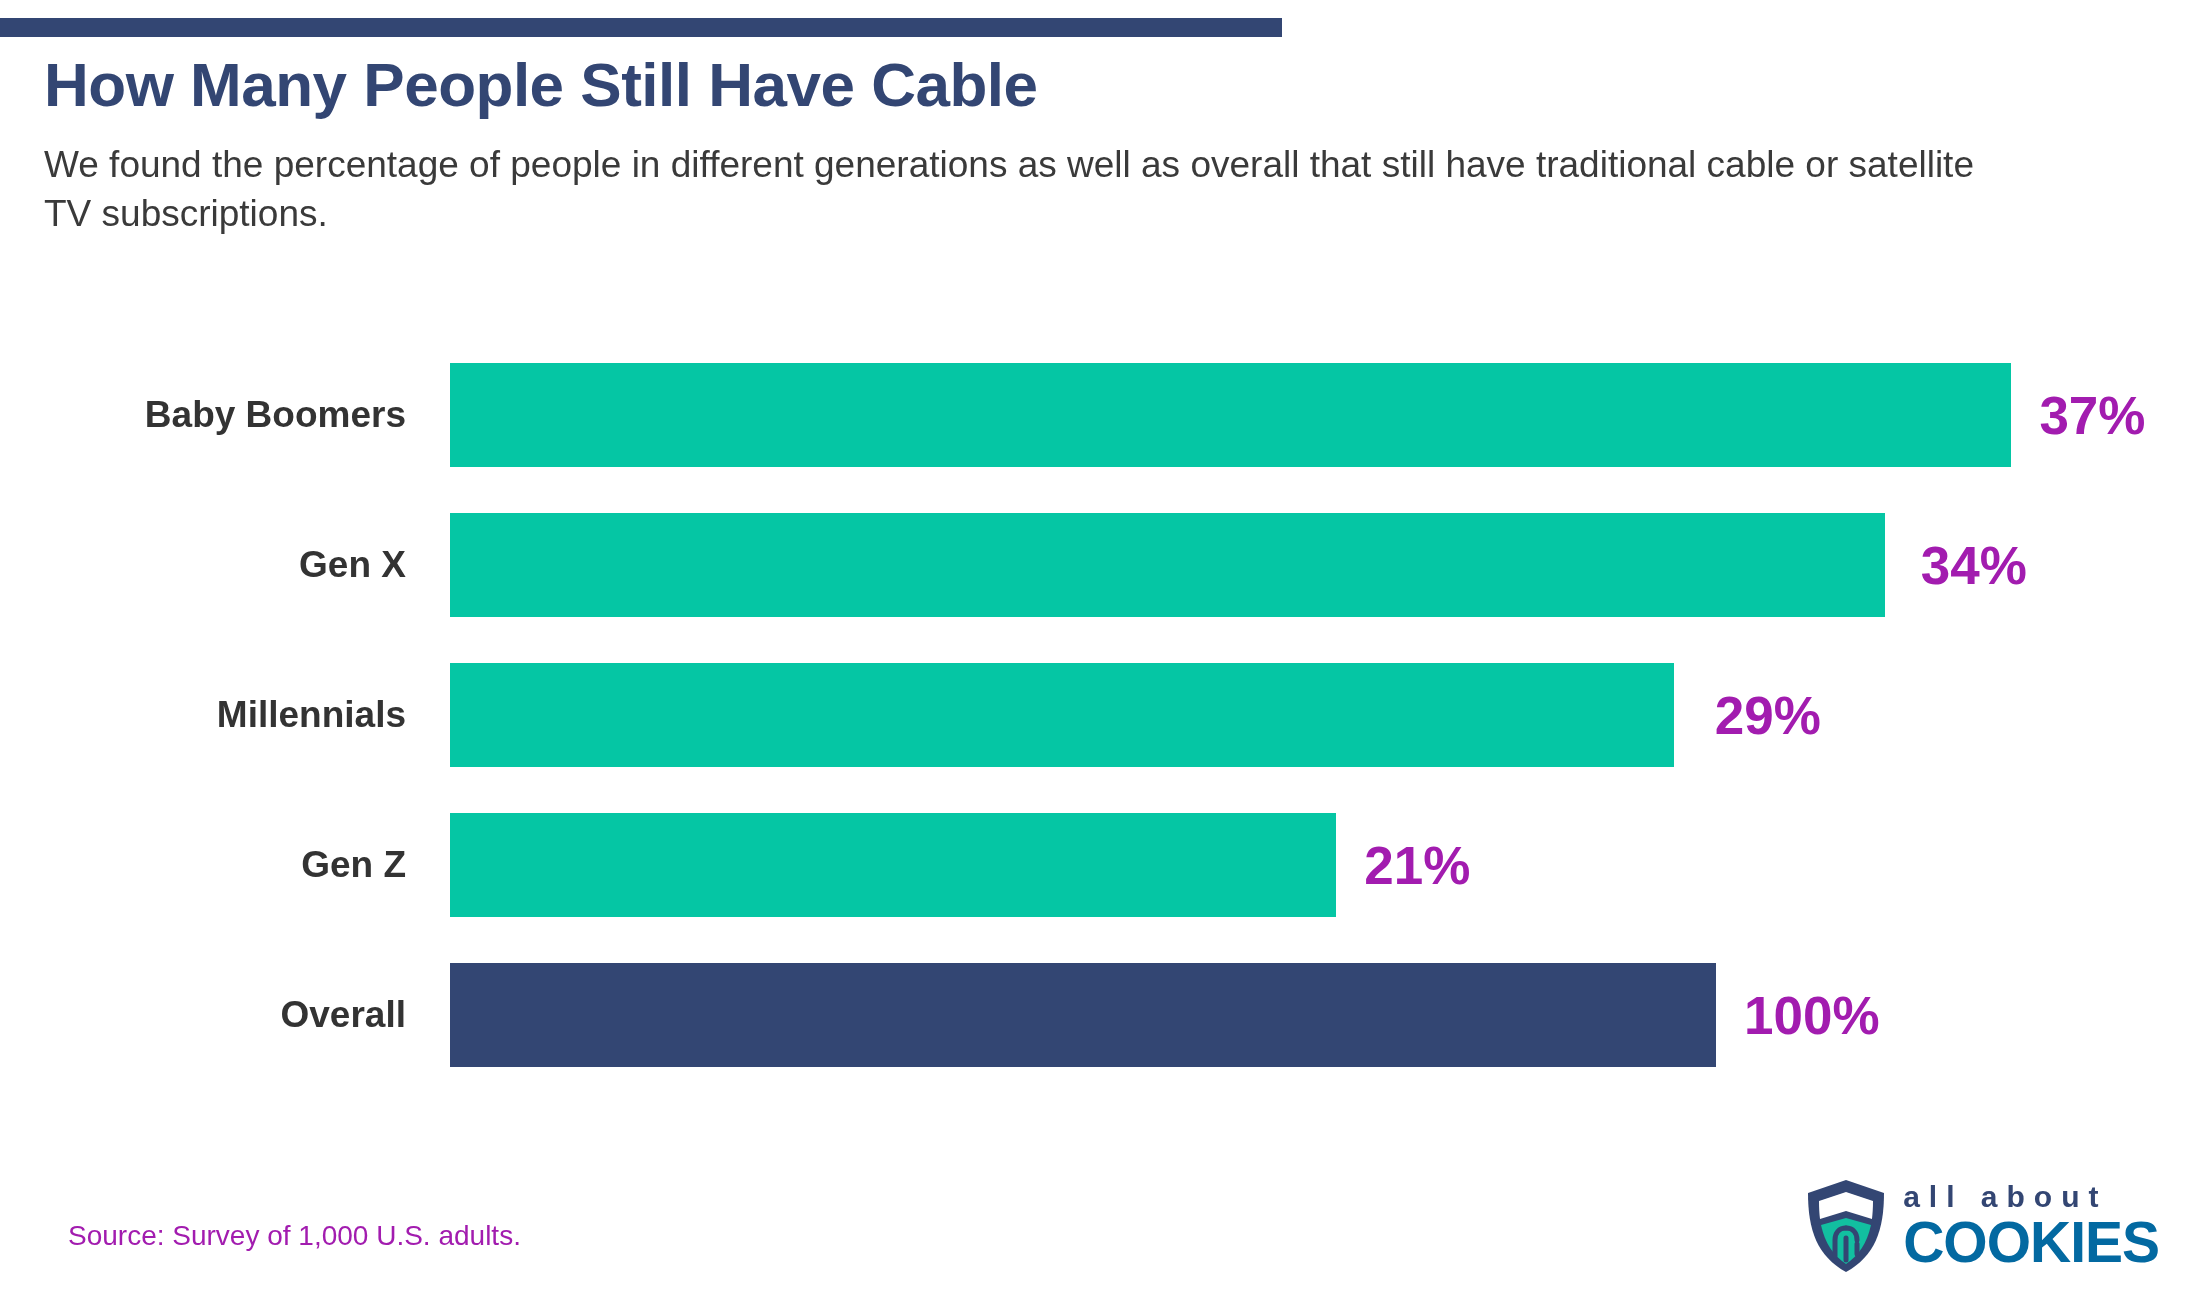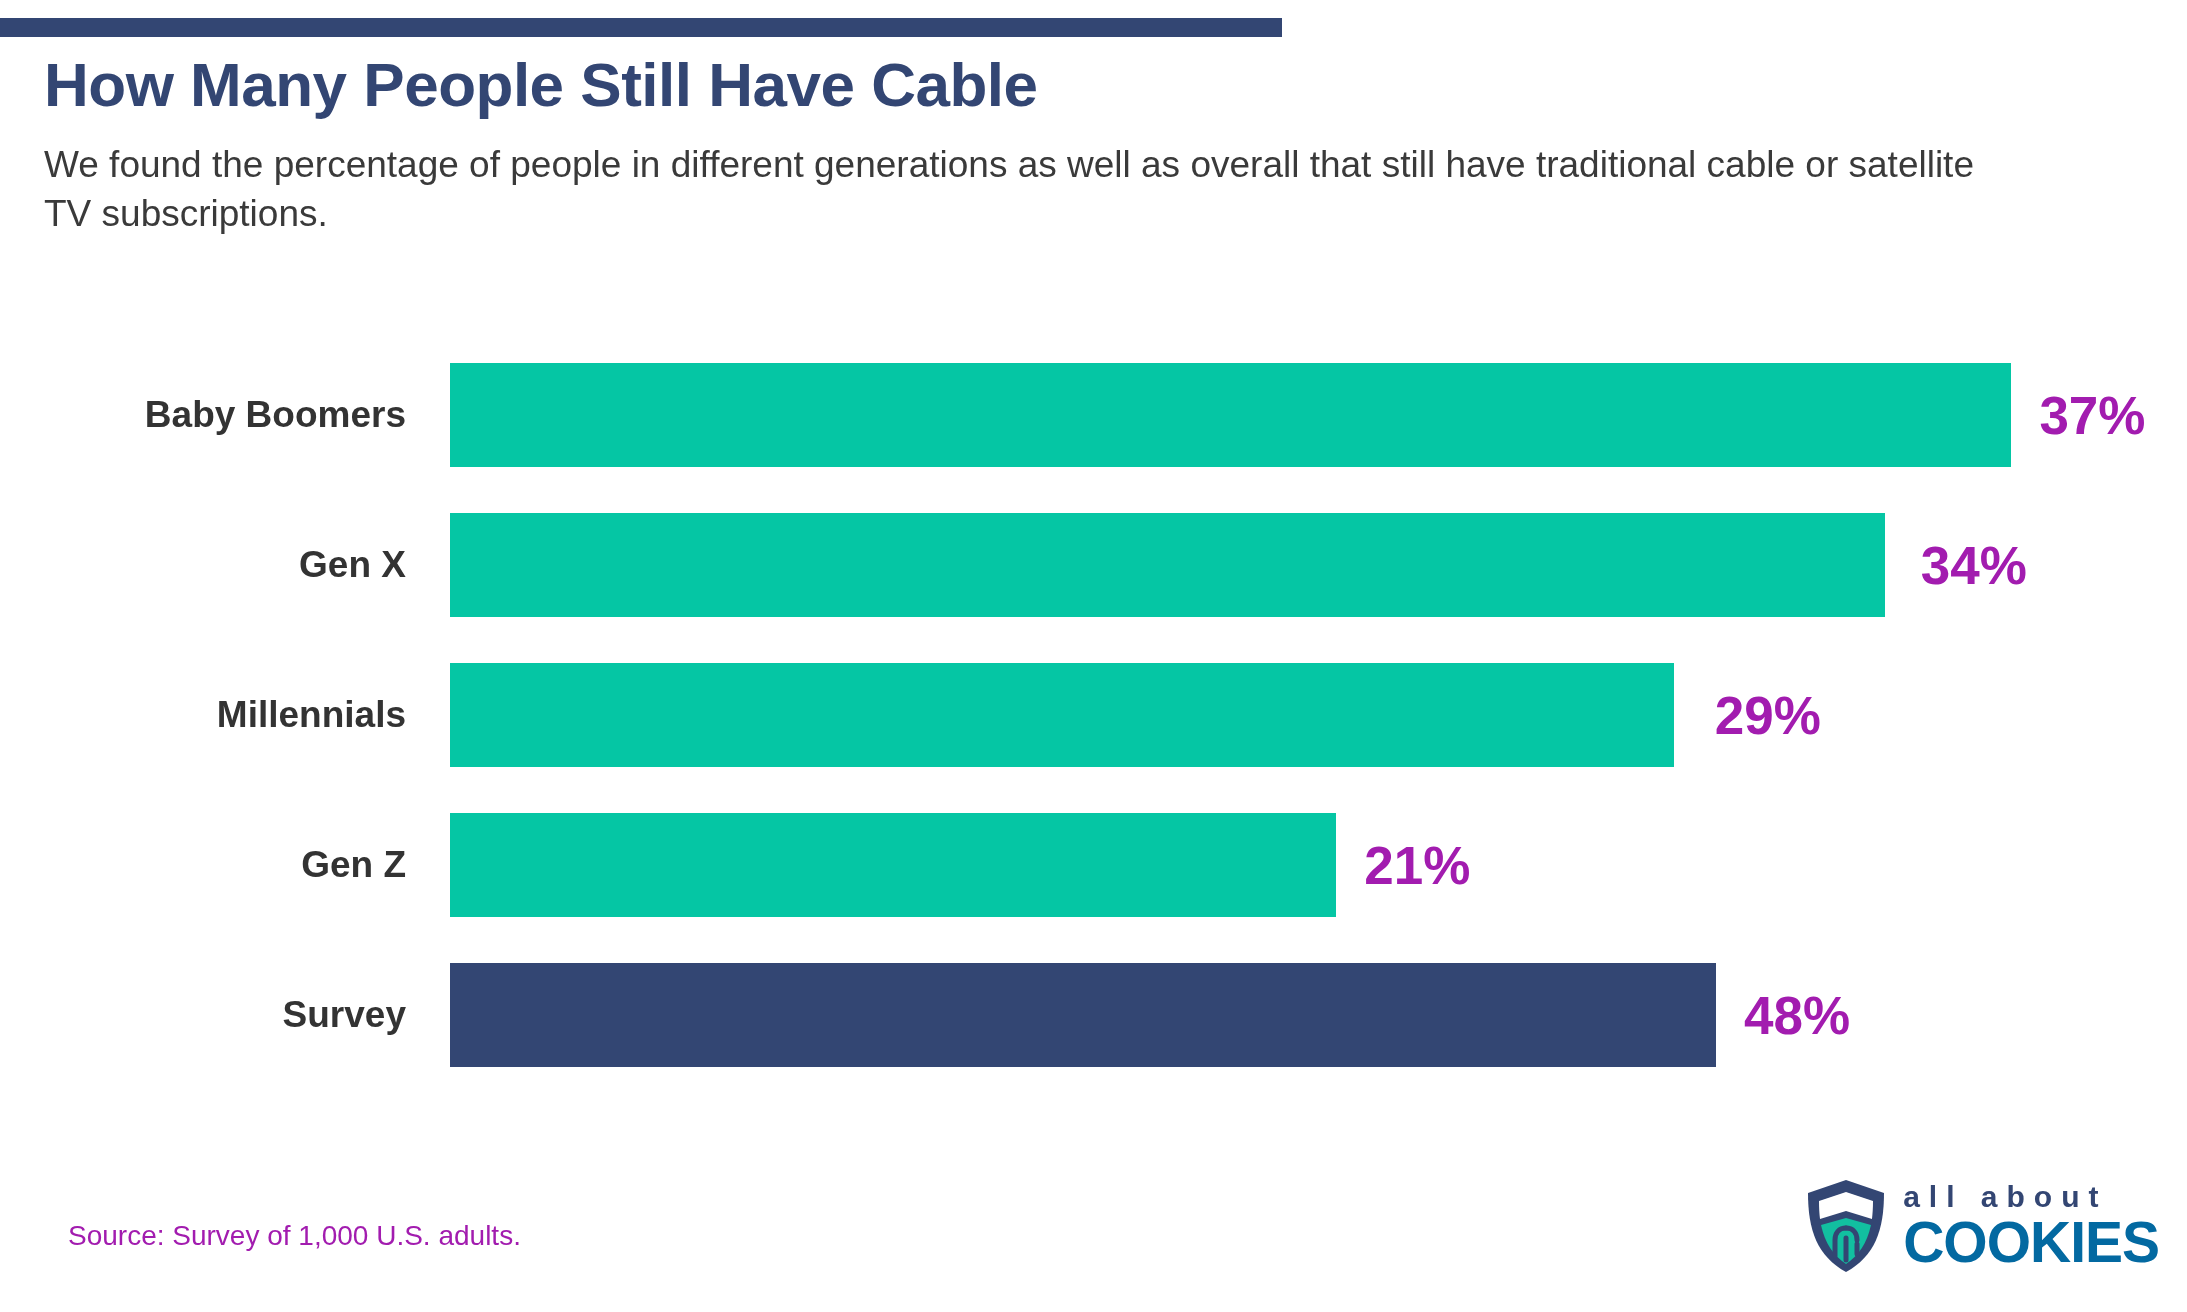--- a/index.html
+++ b/index.html
@@ -192,24 +192,24 @@
         </div>
       </div>
       <div class="chart-row">
         <div class="row-label">Gen Z</div>
         <div class="bar-track">
           <div class="bar" style="width: 886.2px; background: rgb(5, 198, 164);"></div>
           <div class="bar-value" style="left: 886.2px;">21%</div>
         </div>
       </div>
       <div class="chart-row">
-        <div class="row-label">Survey</div>
+        <div class="row-label">Overall</div>
         <div class="bar-track">
           <div class="bar accent-navy" style="width: 1266px; background: rgb(51, 70, 115);"></div>
-          <div class="bar-value" style="left: 1266px;">48%</div>
+          <div class="bar-value" style="left: 1266px;">100%</div>
         </div>
       </div>
     </div>
 
   <div class="source-note">Source: Survey of 1,000 U.S. adults.</div>
 
   <div class="logo">
     <span class="logo-shield">
       <svg viewBox="0 0 82 96" width="82" height="96" aria-hidden="true">
         <path d="M41 2 L79 15 C79 52 70 78 41 94 C12 78 3 52 3 15 Z" fill="#334673"></path>

